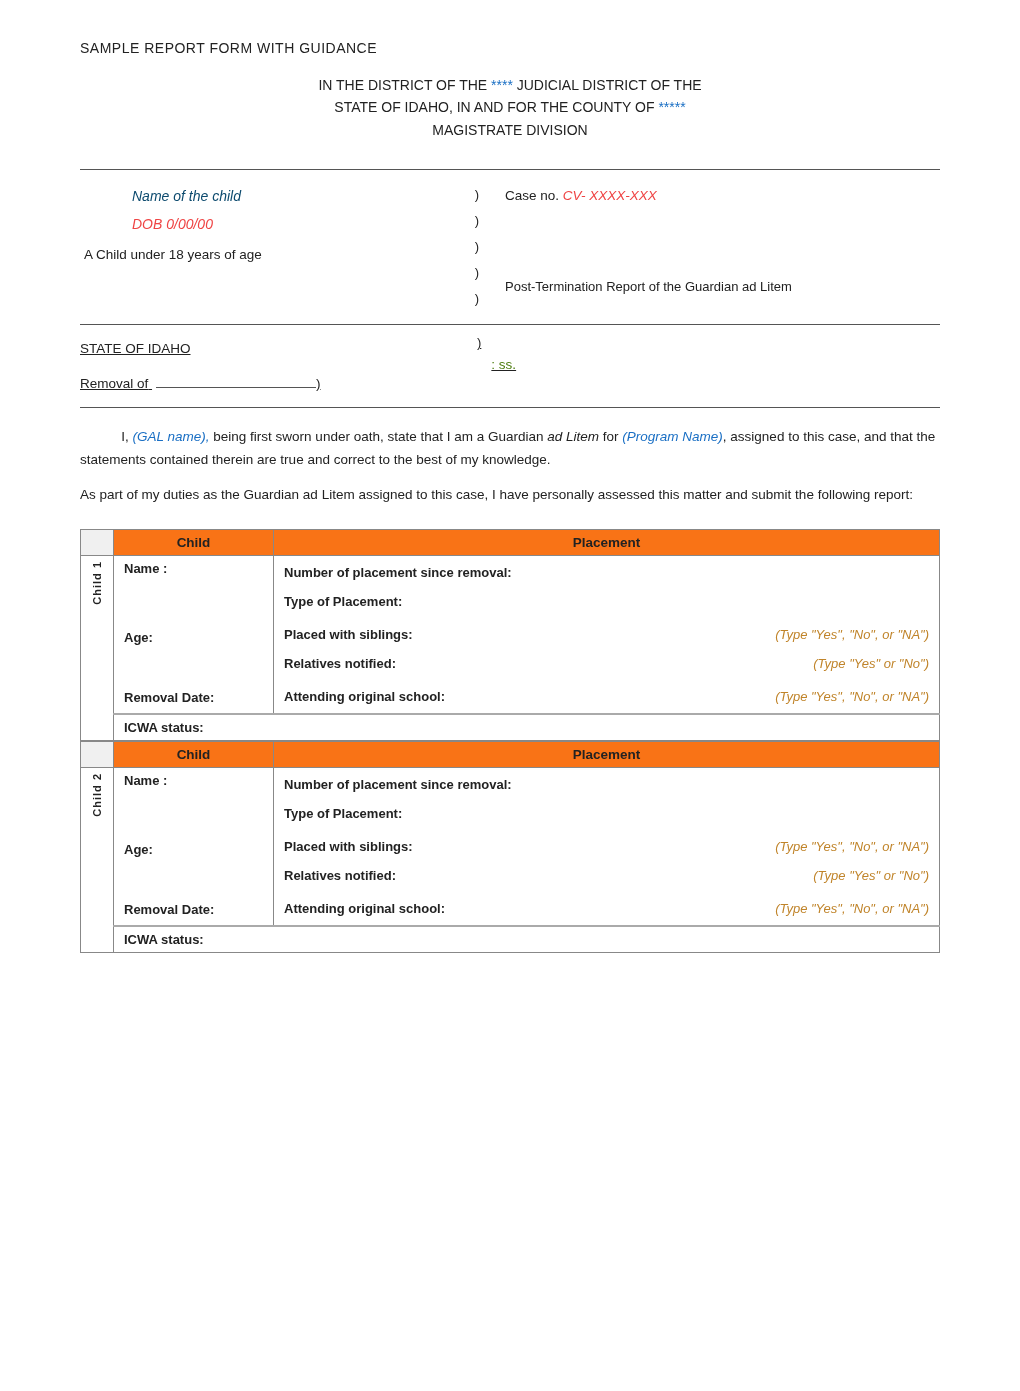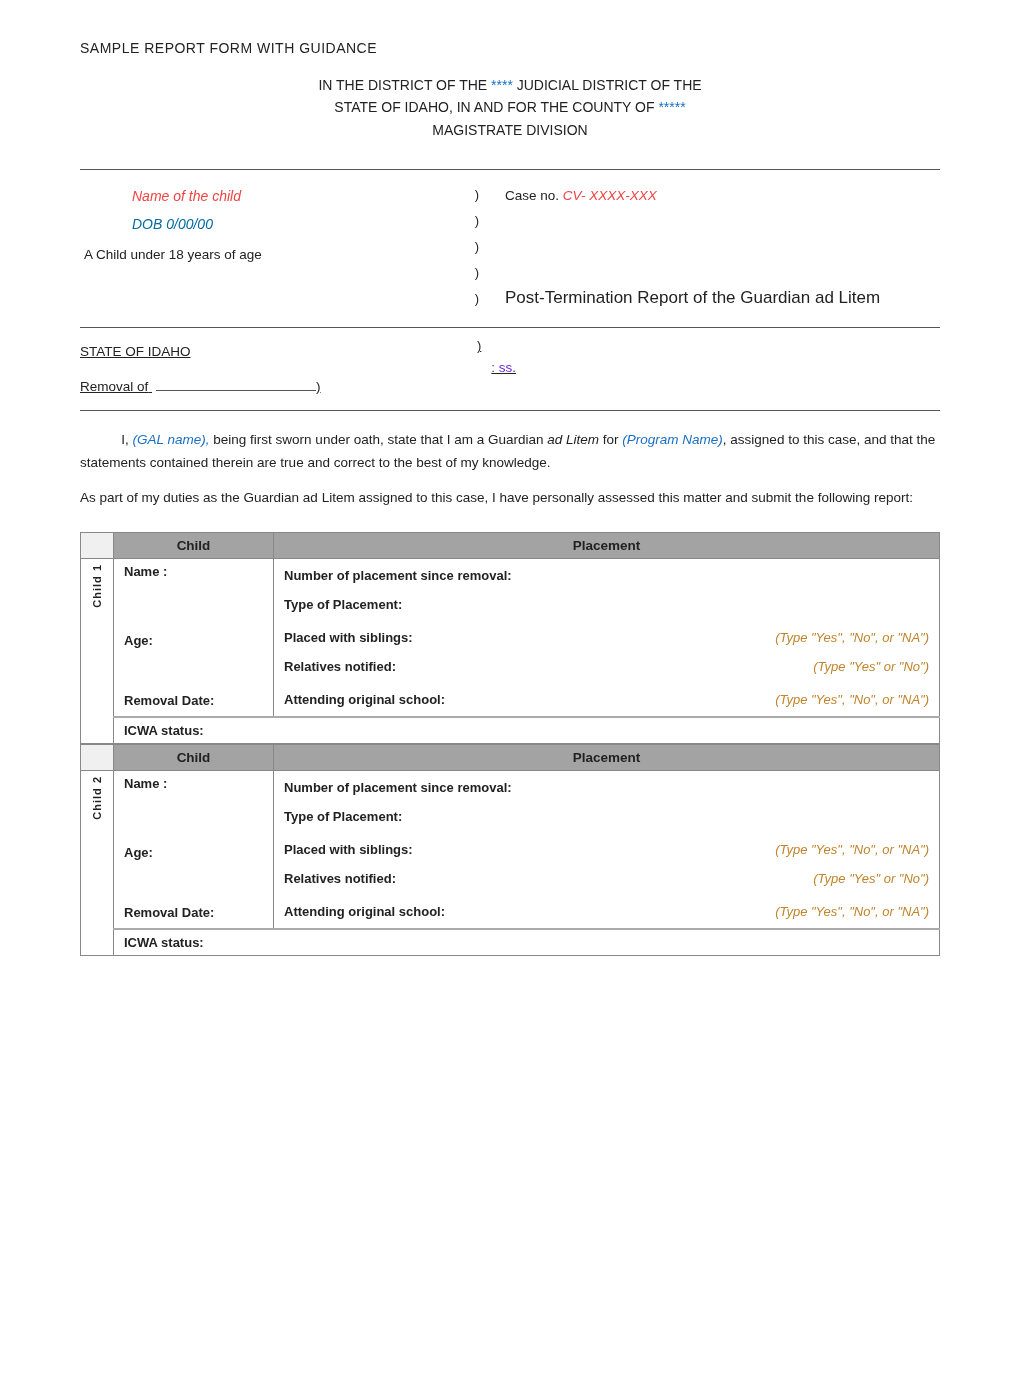--- a/index.html
+++ b/index.html
@@ -36,41 +36,41 @@
       display: flex;
       padding: 12px 0 12px 0;
       margin-bottom: 0;
     }
     .case-left {
       width: 45%;
       padding-left: 4px;
       line-height: 2;
     }
     .case-left .child-name {
+      color: #0c4a6e;
+      font-style: italic;
+      font-size: 14px;
+    }
+    .case-left .child-dob {
       color: #ef4444;
-      font-style: italic;
-      font-size: 14px;
-    }
-    .case-left .child-dob {
-      color: #0369a1;
       font-style: italic;
       font-size: 14px;
     }
     .case-right {
       flex: 1;
       padding-left: 18px;
       line-height: 2;
     }
     .case-no {
       color: #ef4444;
       font-style: italic;
     }
     .case-right .report-type {
-      margin-top: 18px;
-      font-size: 17px;
+      margin-top: 11px;
+      font-size: 13px;
     }
     .child-under {
       padding-top: 8px;
       line-height: 1.4;
     }
     .state-section {
       border-bottom: 1.5px solid #555;
       padding: 10px 0 16px 0;
       margin-bottom: 18px;
       text-decoration: underline;
@@ -80,21 +80,21 @@
       align-items: flex-start;
       gap: 10px;
     }
     .state-col {
       width: 45%;
     }
     .state-col div { line-height: 2; }
     .ss-col {
       text-align: left;
       padding-top: 22px;
-      color: #6d28d9;
+      color: #4d7c0f;
     }
     .county-row {
       margin-top: 4px;
     }
     .county-line {
       display: inline-block;
       border-bottom: 1px solid #555;
       width: 160px;
       margin-left: 4px;
     }
@@ -121,21 +121,21 @@
       border-collapse: collapse;
       border: 1.5px solid #888;
       margin-bottom: 0;
     }
     .placement-table td, .placement-table th {
       border: 1px solid #888;
       padding: 5px 10px;
       vertical-align: top;
     }
     .placement-table thead th {
-      background: #a3a3a3;
+      background: #f97316;
       font-weight: bold;
       text-align: center;
       font-size: 13.5px;
     }
     .child-label-cell {
       width: 28px;
       padding: 0 2px;
       text-align: center;
       vertical-align: middle;
       position: relative;

